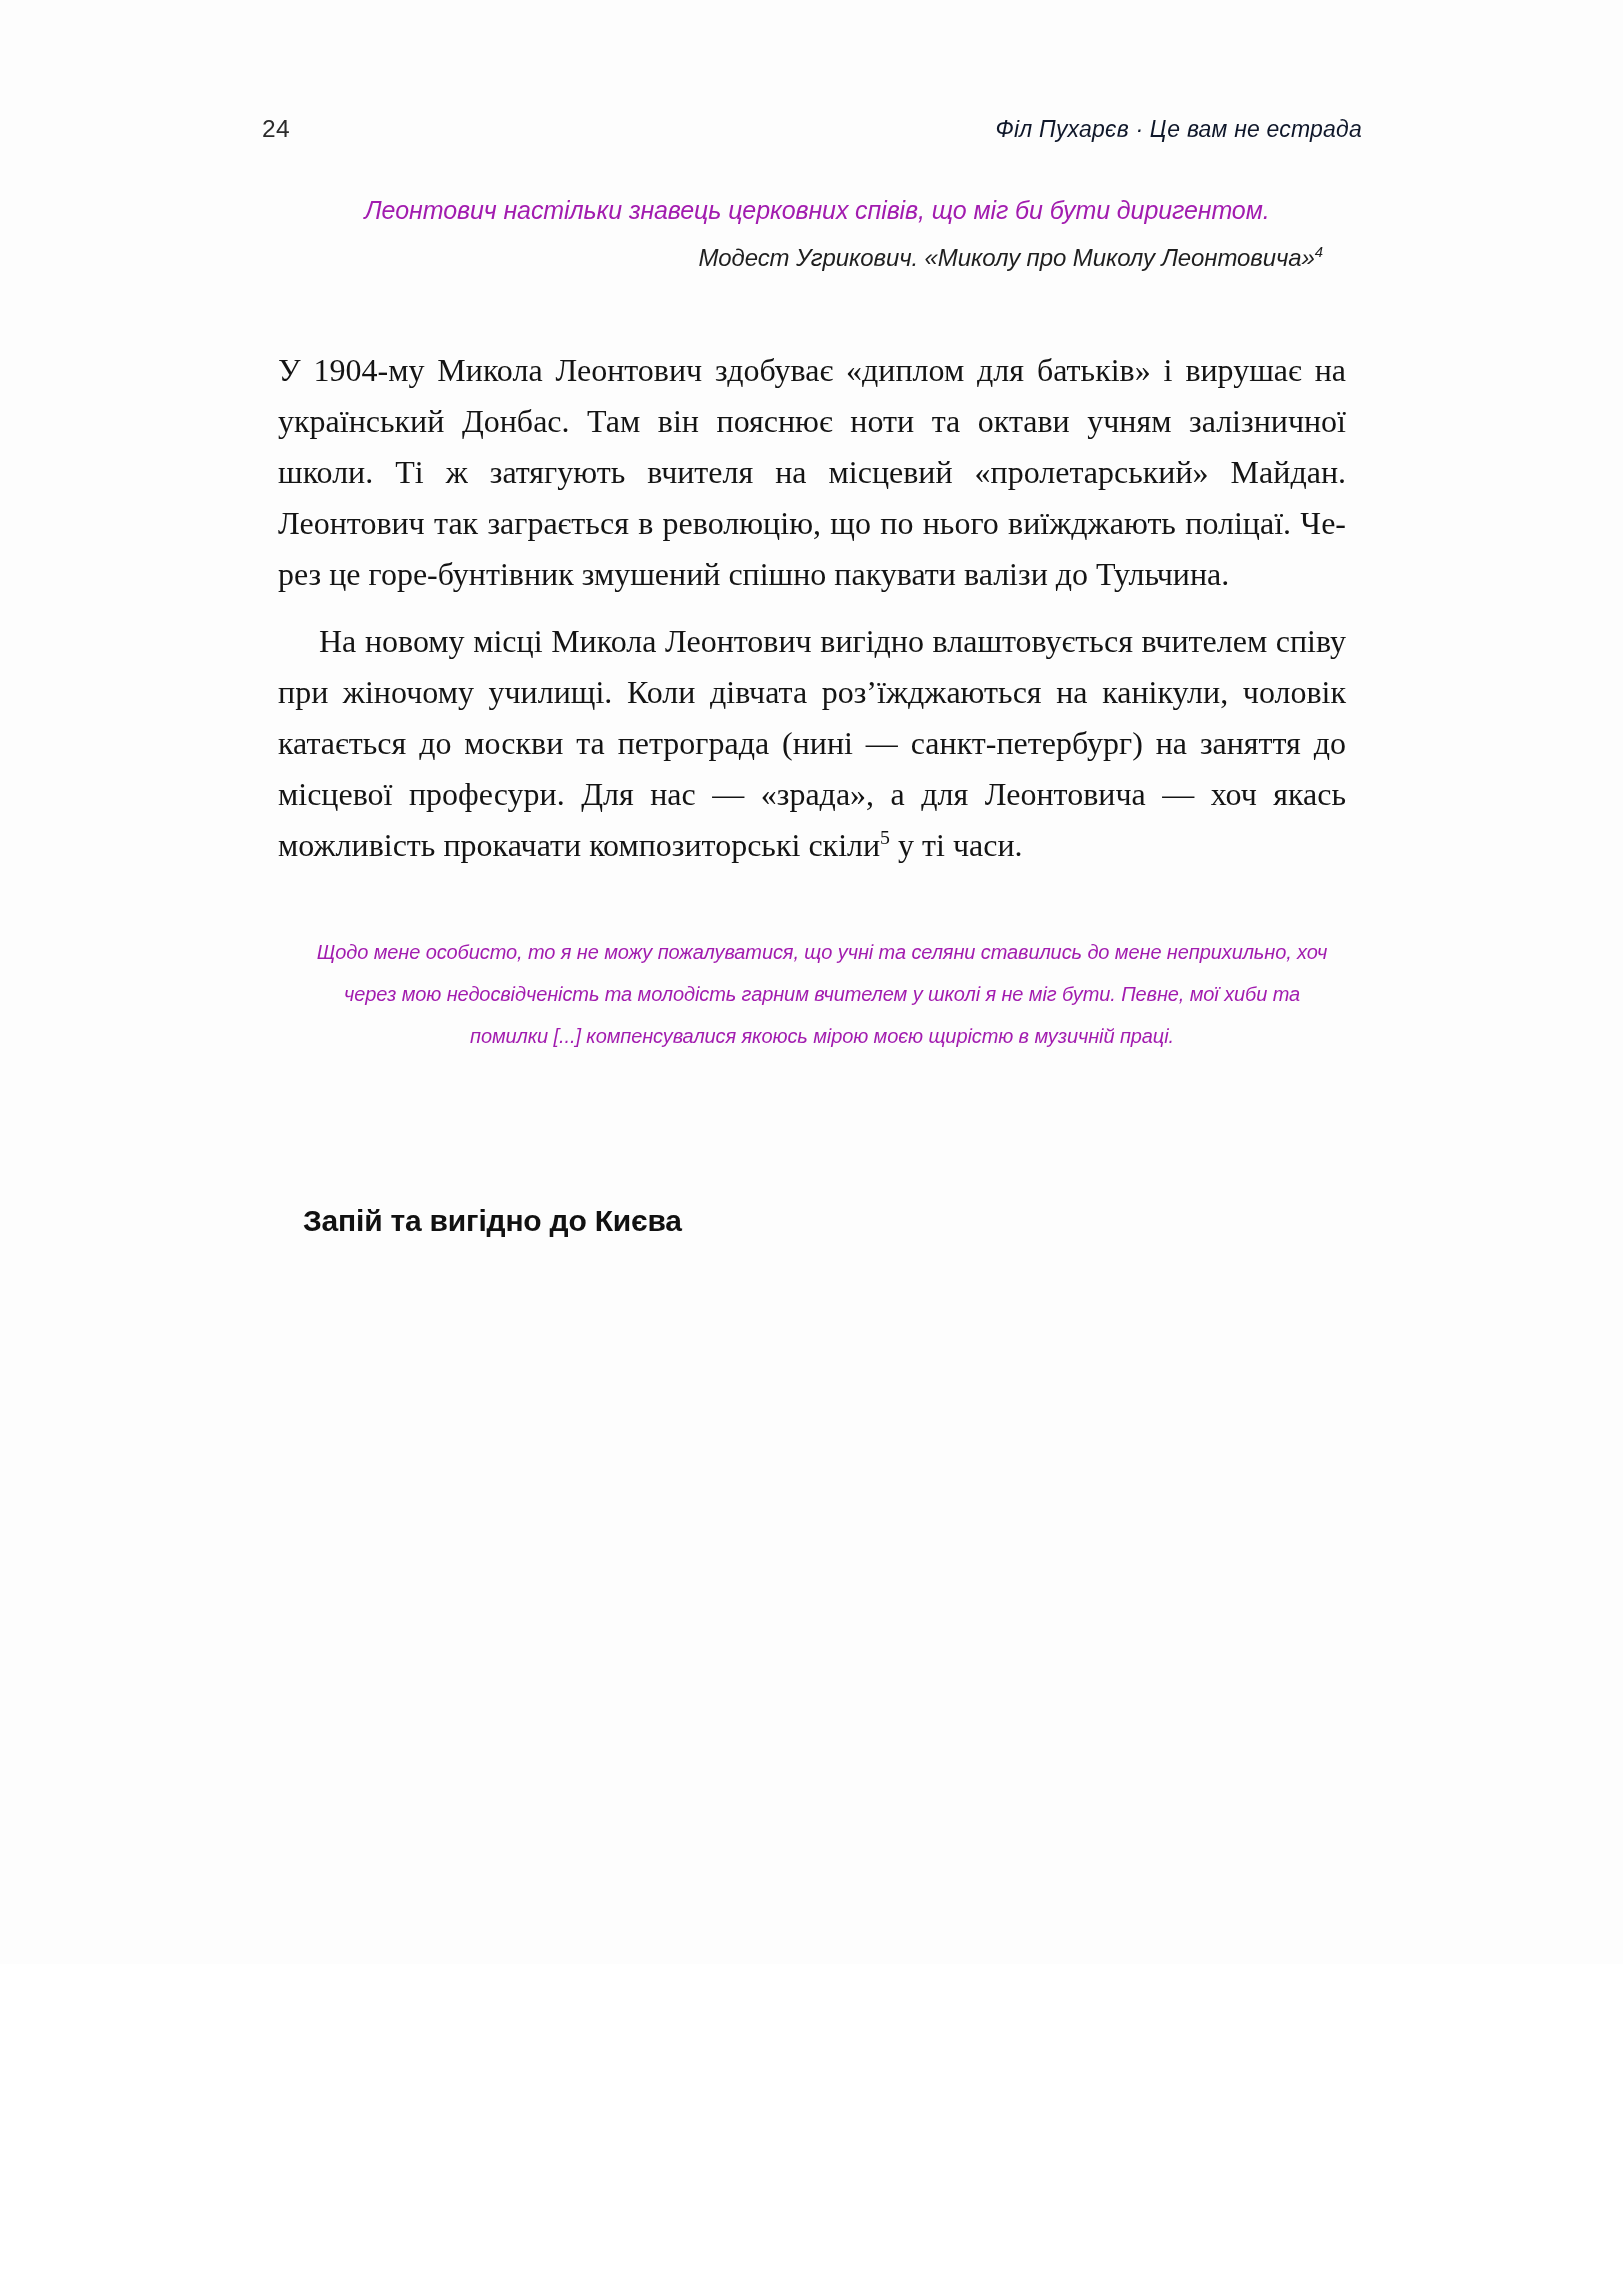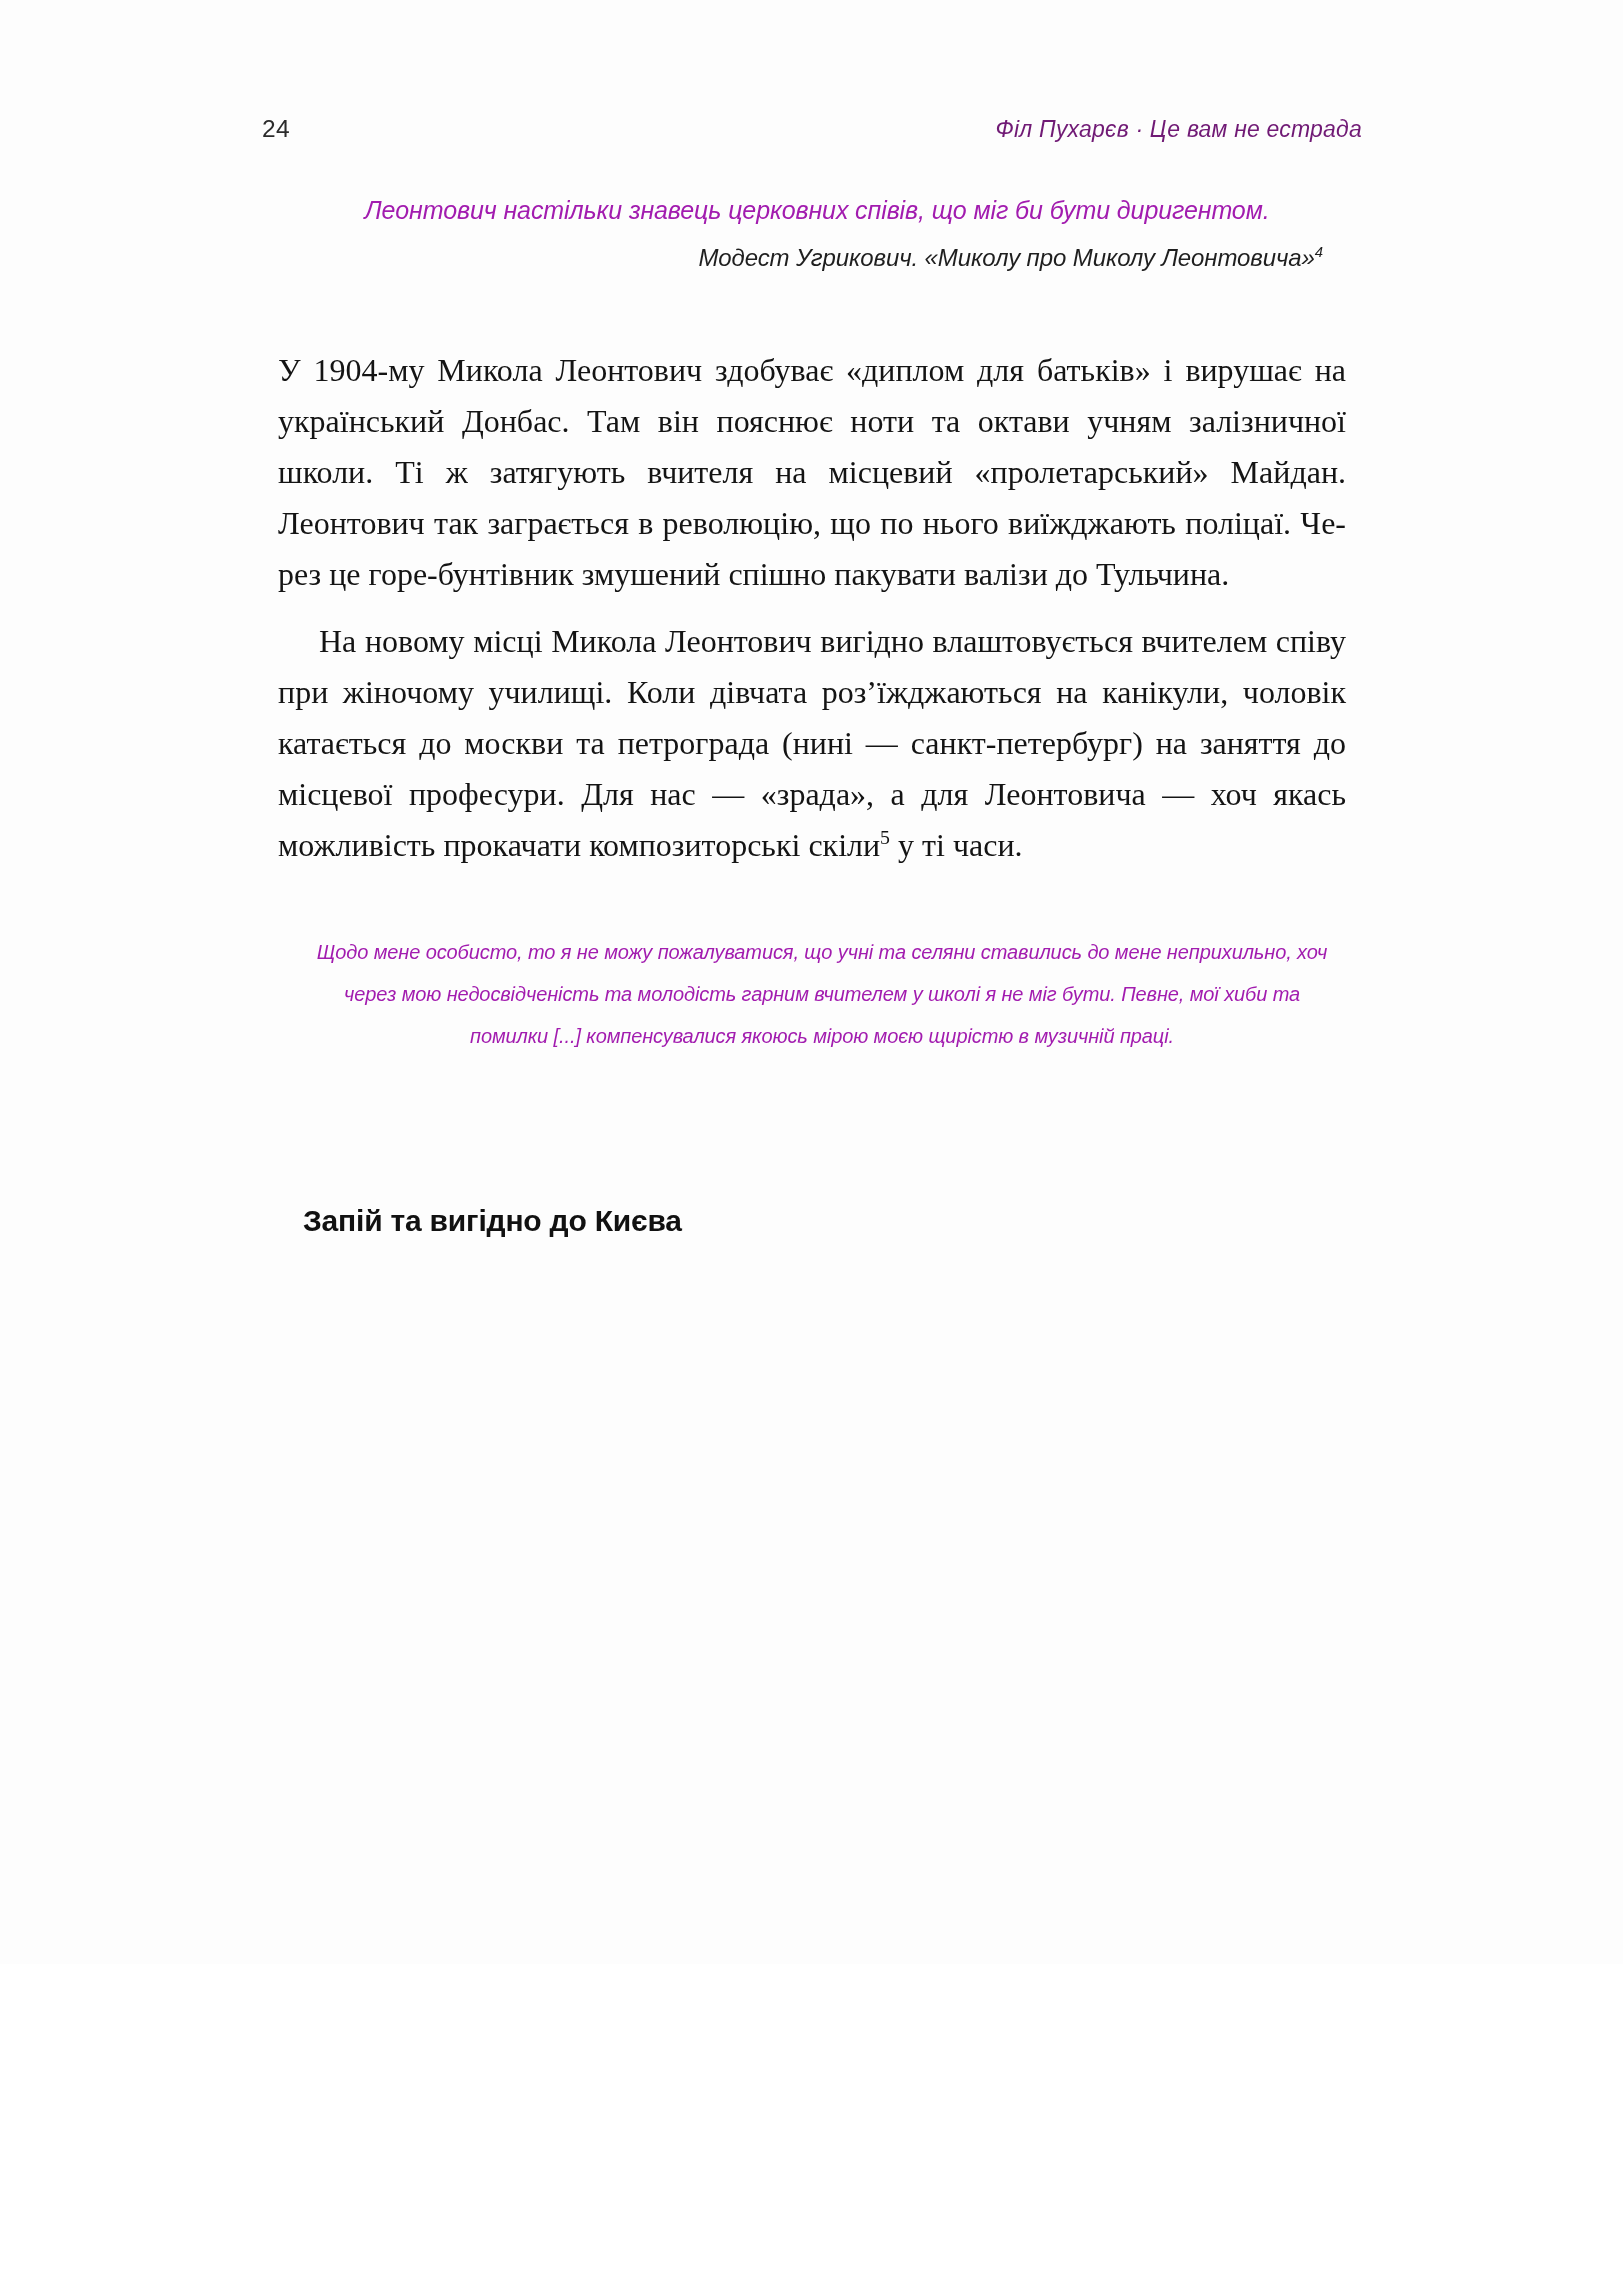--- a/index.html
+++ b/index.html
@@ -37,21 +37,21 @@
     font-size: 24.5px;
     letter-spacing: 0.3px;
     color: #2b2b2b;
   }
 
   .running-title {
     font-family: "Liberation Sans", "DejaVu Sans", sans-serif;
     font-style: italic;
     font-size: 23px;
     letter-spacing: 0.2px;
-    color: #701a75;
+    color: #0f172a;
     white-space: nowrap;
   }
 
   
   .column {
     position: absolute;
     top: 188px;
     left: 262px;
     width: 1100px;
   }

